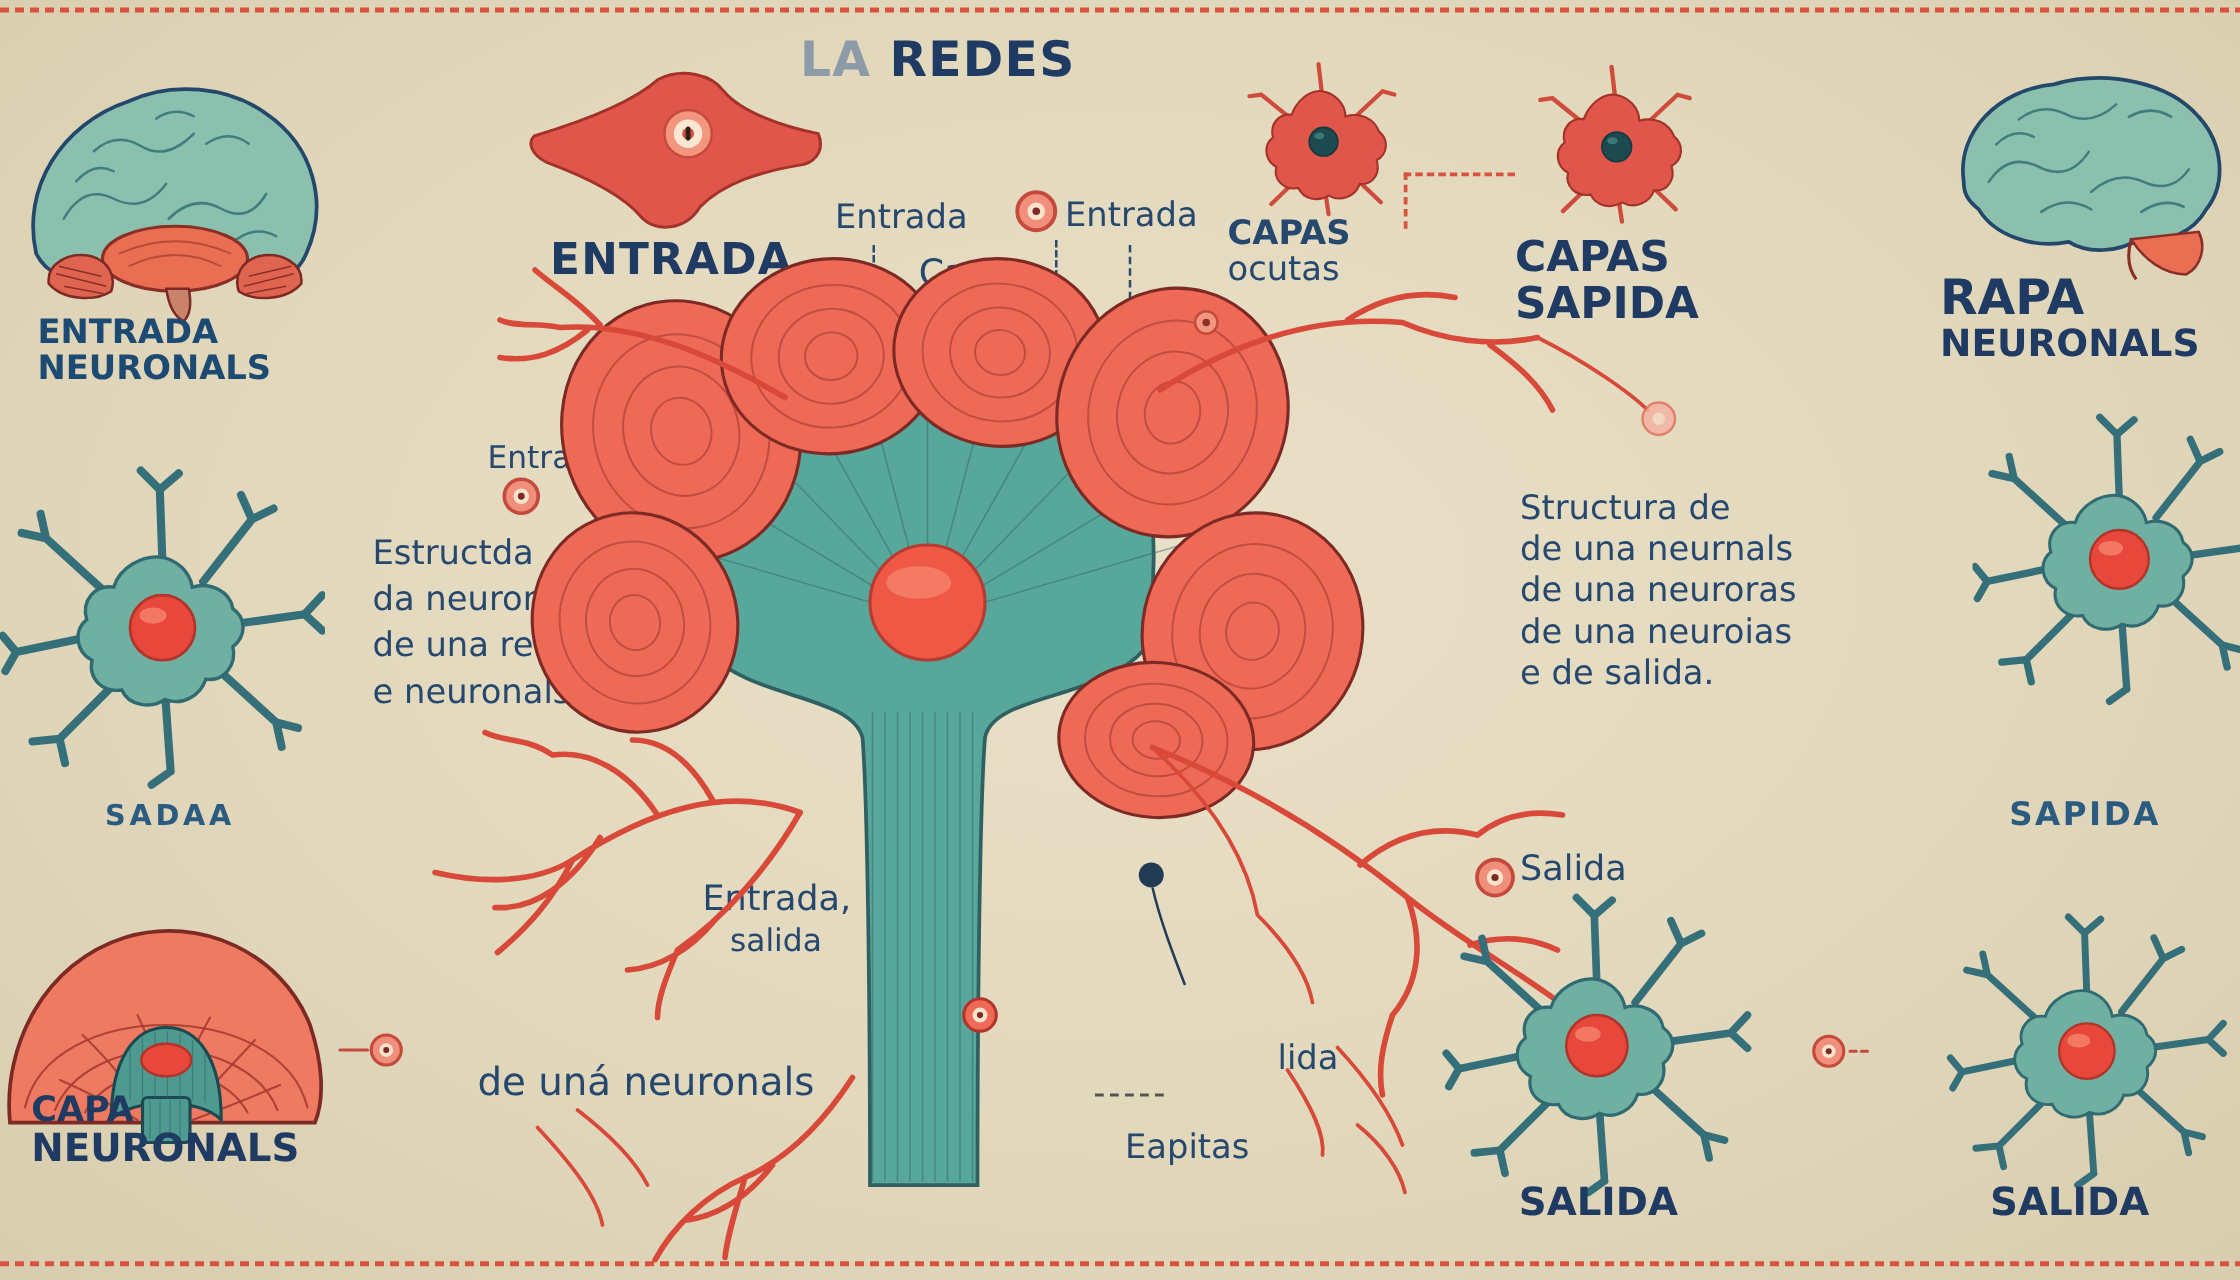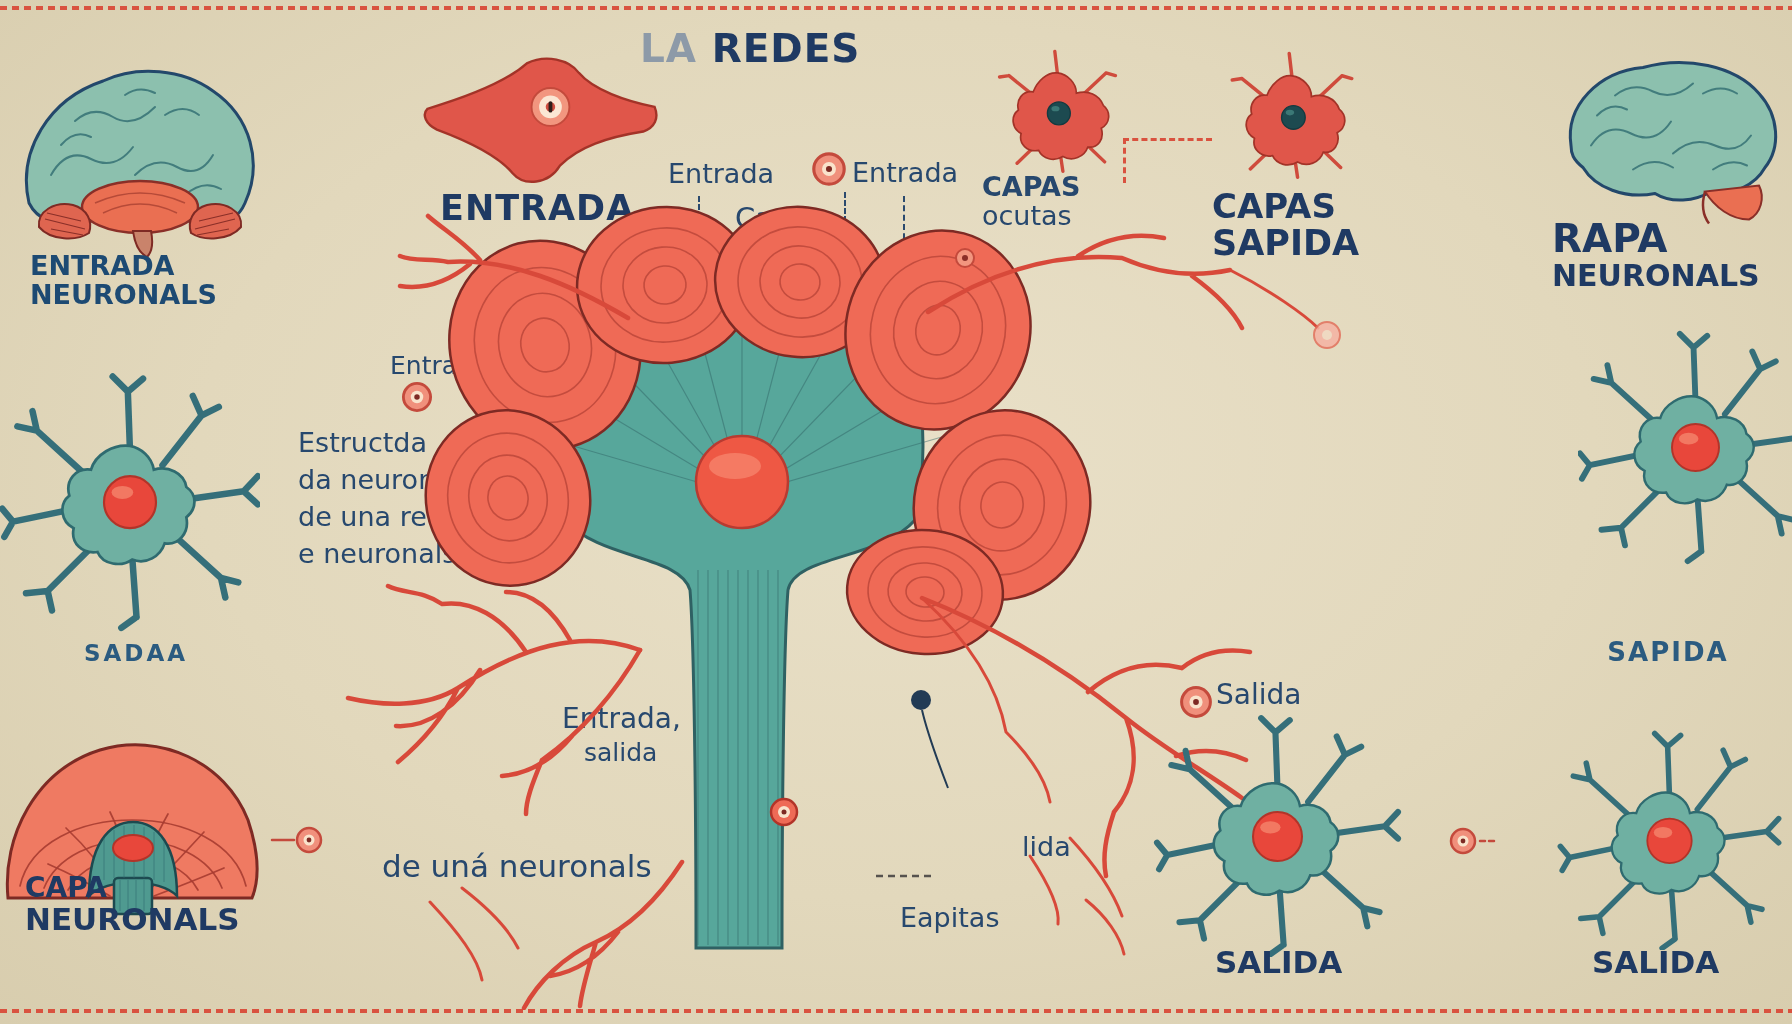--- a/index.html
+++ b/index.html
@@ -300,20 +300,27 @@
     <path d="M150,142 C146,156 148,166 154,174" fill="none" stroke="#8a2f28" stroke-width="2.5"></path>
   </svg>
   <div class="t bold navy ctr" style="left:1552px;top:218px;width:230px">
     <div style="font-size:39px">RAPA</div>
     <div style="font-size:30px">NEURONALS</div>
   </div>
 
   <svg class="abs" style="left:1578px;top:318px" width="235" height="255" viewBox="0 0 240 240">
     <use href="#neuronTeal"></use>
   </svg>
+  <div class="t mid ctr" style="left:1216px;top:390px;width:252px;font-size:27px;line-height:33px">
+    <div>Structura de</div>
+    <div>de una neurnals</div>
+    <div>de una neuroras</div>
+    <div>de una neuroias</div>
+    <div>e de salida.</div>
+  </div>
 
   <div class="t bold" style="left:1598px;top:638px;width:140px;font-size:26px;letter-spacing:2px;color:#2b5b80;text-align:center">SAPIDA</div>
 
   <svg class="abs" style="left:1178px;top:684px" width="36" height="36" viewBox="0 0 30 30">
       <use href="#ringDot"></use>
     </svg>
   <div class="t mid" style="left:1216px;top:680px;font-size:28px">Salida</div>
 
   <svg class="abs" style="left:1140px;top:712px" width="275" height="245" viewBox="0 0 240 240">
     <use href="#neuronTeal"></use>

